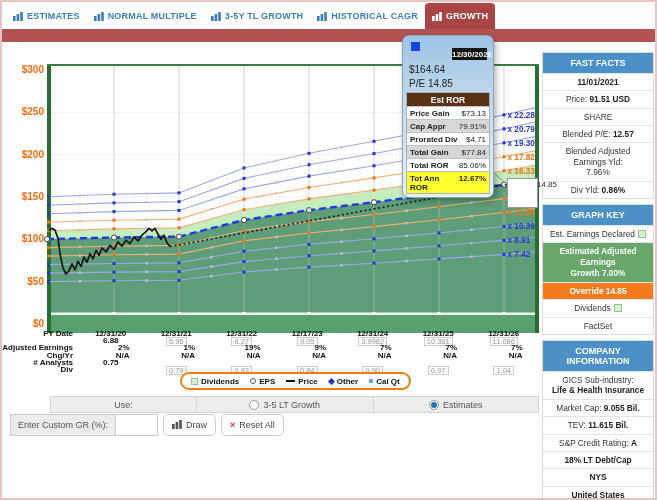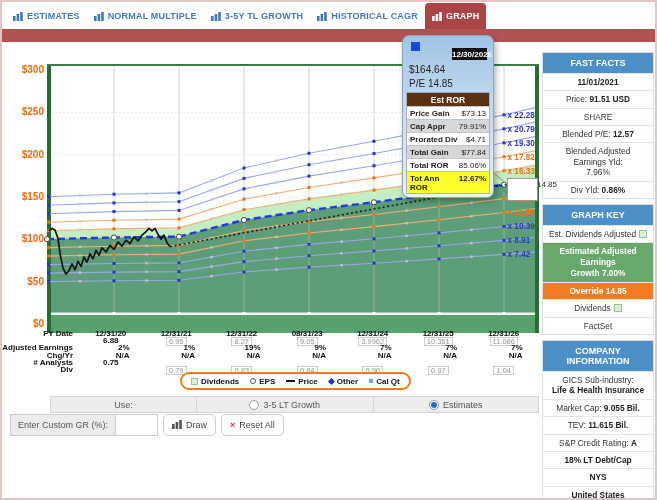--- a/index.html
+++ b/index.html
@@ -32,21 +32,21 @@
              font-size:8px; text-align:center; padding:1.5px 0; }
   .tt-price, .tt-pe { font-size:10px; padding:1.5px 3px; color:#222; }
   .tt-table { margin-top:2px; border:1px solid #9fb4c6; background:#fff; }
   .tt-head { background:#5a3113; color:#fff; font-weight:bold; text-align:center; font-size:8.5px; padding:1.5px 0; }
   .tt-row { display:flex; justify-content:space-between; padding:1.5px 3px; border-top:1px solid #b9c6d2;
             font-size:8px; background:#fff; }
   .tt-row .l { font-weight:bold; }
   .tt-row.gray { background:#d7d7d7; }
   .tt-row.yellow { background:#ffff2e; font-weight:bold; }
 
-  .override-box { position:absolute; left:505px; top:176px; width:30px; height:23px; background:#fff;
+  .override-box { position:absolute; left:505px; top:176px; width:30px; height:30px; background:#fff;
                   border:1px solid #999; font-size:8px; color:#333; text-align:center; line-height:11px; z-index:4;padding-left:29px; }
 
   
   #fy-table { position:absolute; left:0; top:328px; width:537px; font-size:8px; font-weight:bold; color:#111; }
   .fy-row { display:grid; grid-template-columns:76px repeat(7,65.5px); line-height:7.2px; height:7.2px; }
   .fy-label { text-align:right; padding-right:5px; }
   .fy-cell { text-align:center; }
   .fy-cell.r { text-align:right; padding-right:14px; }
   .fy-cell .box { font-weight:normal; color:#999; border:1px solid #ccc; background:#fbfbfb;
                   padding:0 2px; font-size:7.5px; display:inline-block; line-height:7px; }
@@ -150,21 +150,21 @@
       <div class="tab active">
         <div>
           <svg width="10" height="9">
             <g fill="currentColor">
               <rect x="0" y="4" width="2.6" height="5"></rect>
               <rect x="3.6" y="2" width="2.6" height="7"></rect>
               <rect x="7.2" y="0" width="2.6" height="9"></rect>
             </g>
           </svg>
         </div>
-        <div>GRAPH</div>
+        <div>GROWTH</div>
       </div>
     </div>
   <div class="red-band"></div>
 
   <div id="yaxis">
       <div class="ylab" style="top: 62px;">$300</div>
       <div class="ylab" style="top: 104.333px;">$250</div>
       <div class="ylab" style="top: 146.667px;">$200</div>
       <div class="ylab" style="top: 189px;">$150</div>
       <div class="ylab" style="top: 231.333px;">$100</div>
@@ -436,21 +436,21 @@
   </div>
 
   <div class="override-box">14.85</div>
 
   <div id="fy-table">
       <div class="fy-row">
         <div class="fy-label">FY Date</div>
         <div class="fy-cell">12/31/20</div>
         <div class="fy-cell">12/31/21</div>
         <div class="fy-cell">12/31/22</div>
-        <div class="fy-cell">08/31/23</div>
+        <div class="fy-cell">12/17/23</div>
         <div class="fy-cell">12/31/24</div>
         <div class="fy-cell">12/31/25</div>
         <div class="fy-cell">12/31/26</div>
       </div>
       <div class="fy-row">
         <div class="fy-label"></div>
         <div class="fy-cell">6.88</div>
         <div class="fy-cell"><span class="box">6.95</span></div>
         <div class="fy-cell"><span class="box">8.27</span></div>
         <div class="fy-cell"><span class="box">9.05</span></div>
@@ -565,21 +565,21 @@
         <div class="sb-row"><span>Blended P/E: </span><b>12.57</b></div>
         <div class="sb-row">
           <div>Blended Adjusted</div>
           <div>Earnings Yld:</div>
           <div>7.96%</div>
         </div>
         <div class="sb-row"><span>Div Yld: </span><b>0.86%</b></div>
       </div>
       <div class="panel">
         <div class="panel-header">GRAPH KEY</div>
-        <div class="sb-row"><span>Est. Dividends Adjusted</span><span class="swatch"></span></div>
+        <div class="sb-row"><span>Est. Earnings Declared</span><span class="swatch"></span></div>
         <div class="sb-block green">
           <div>Estimated Adjusted Earnings</div>
           <div>Growth 7.00%</div>
         </div>
         <div class="sb-block orange">
           <div>Override 14.85</div>
         </div>
         <div class="sb-row"><span>Dividends</span><span class="swatch"></span></div>
         <div class="sb-row">FactSet</div>
       </div>

